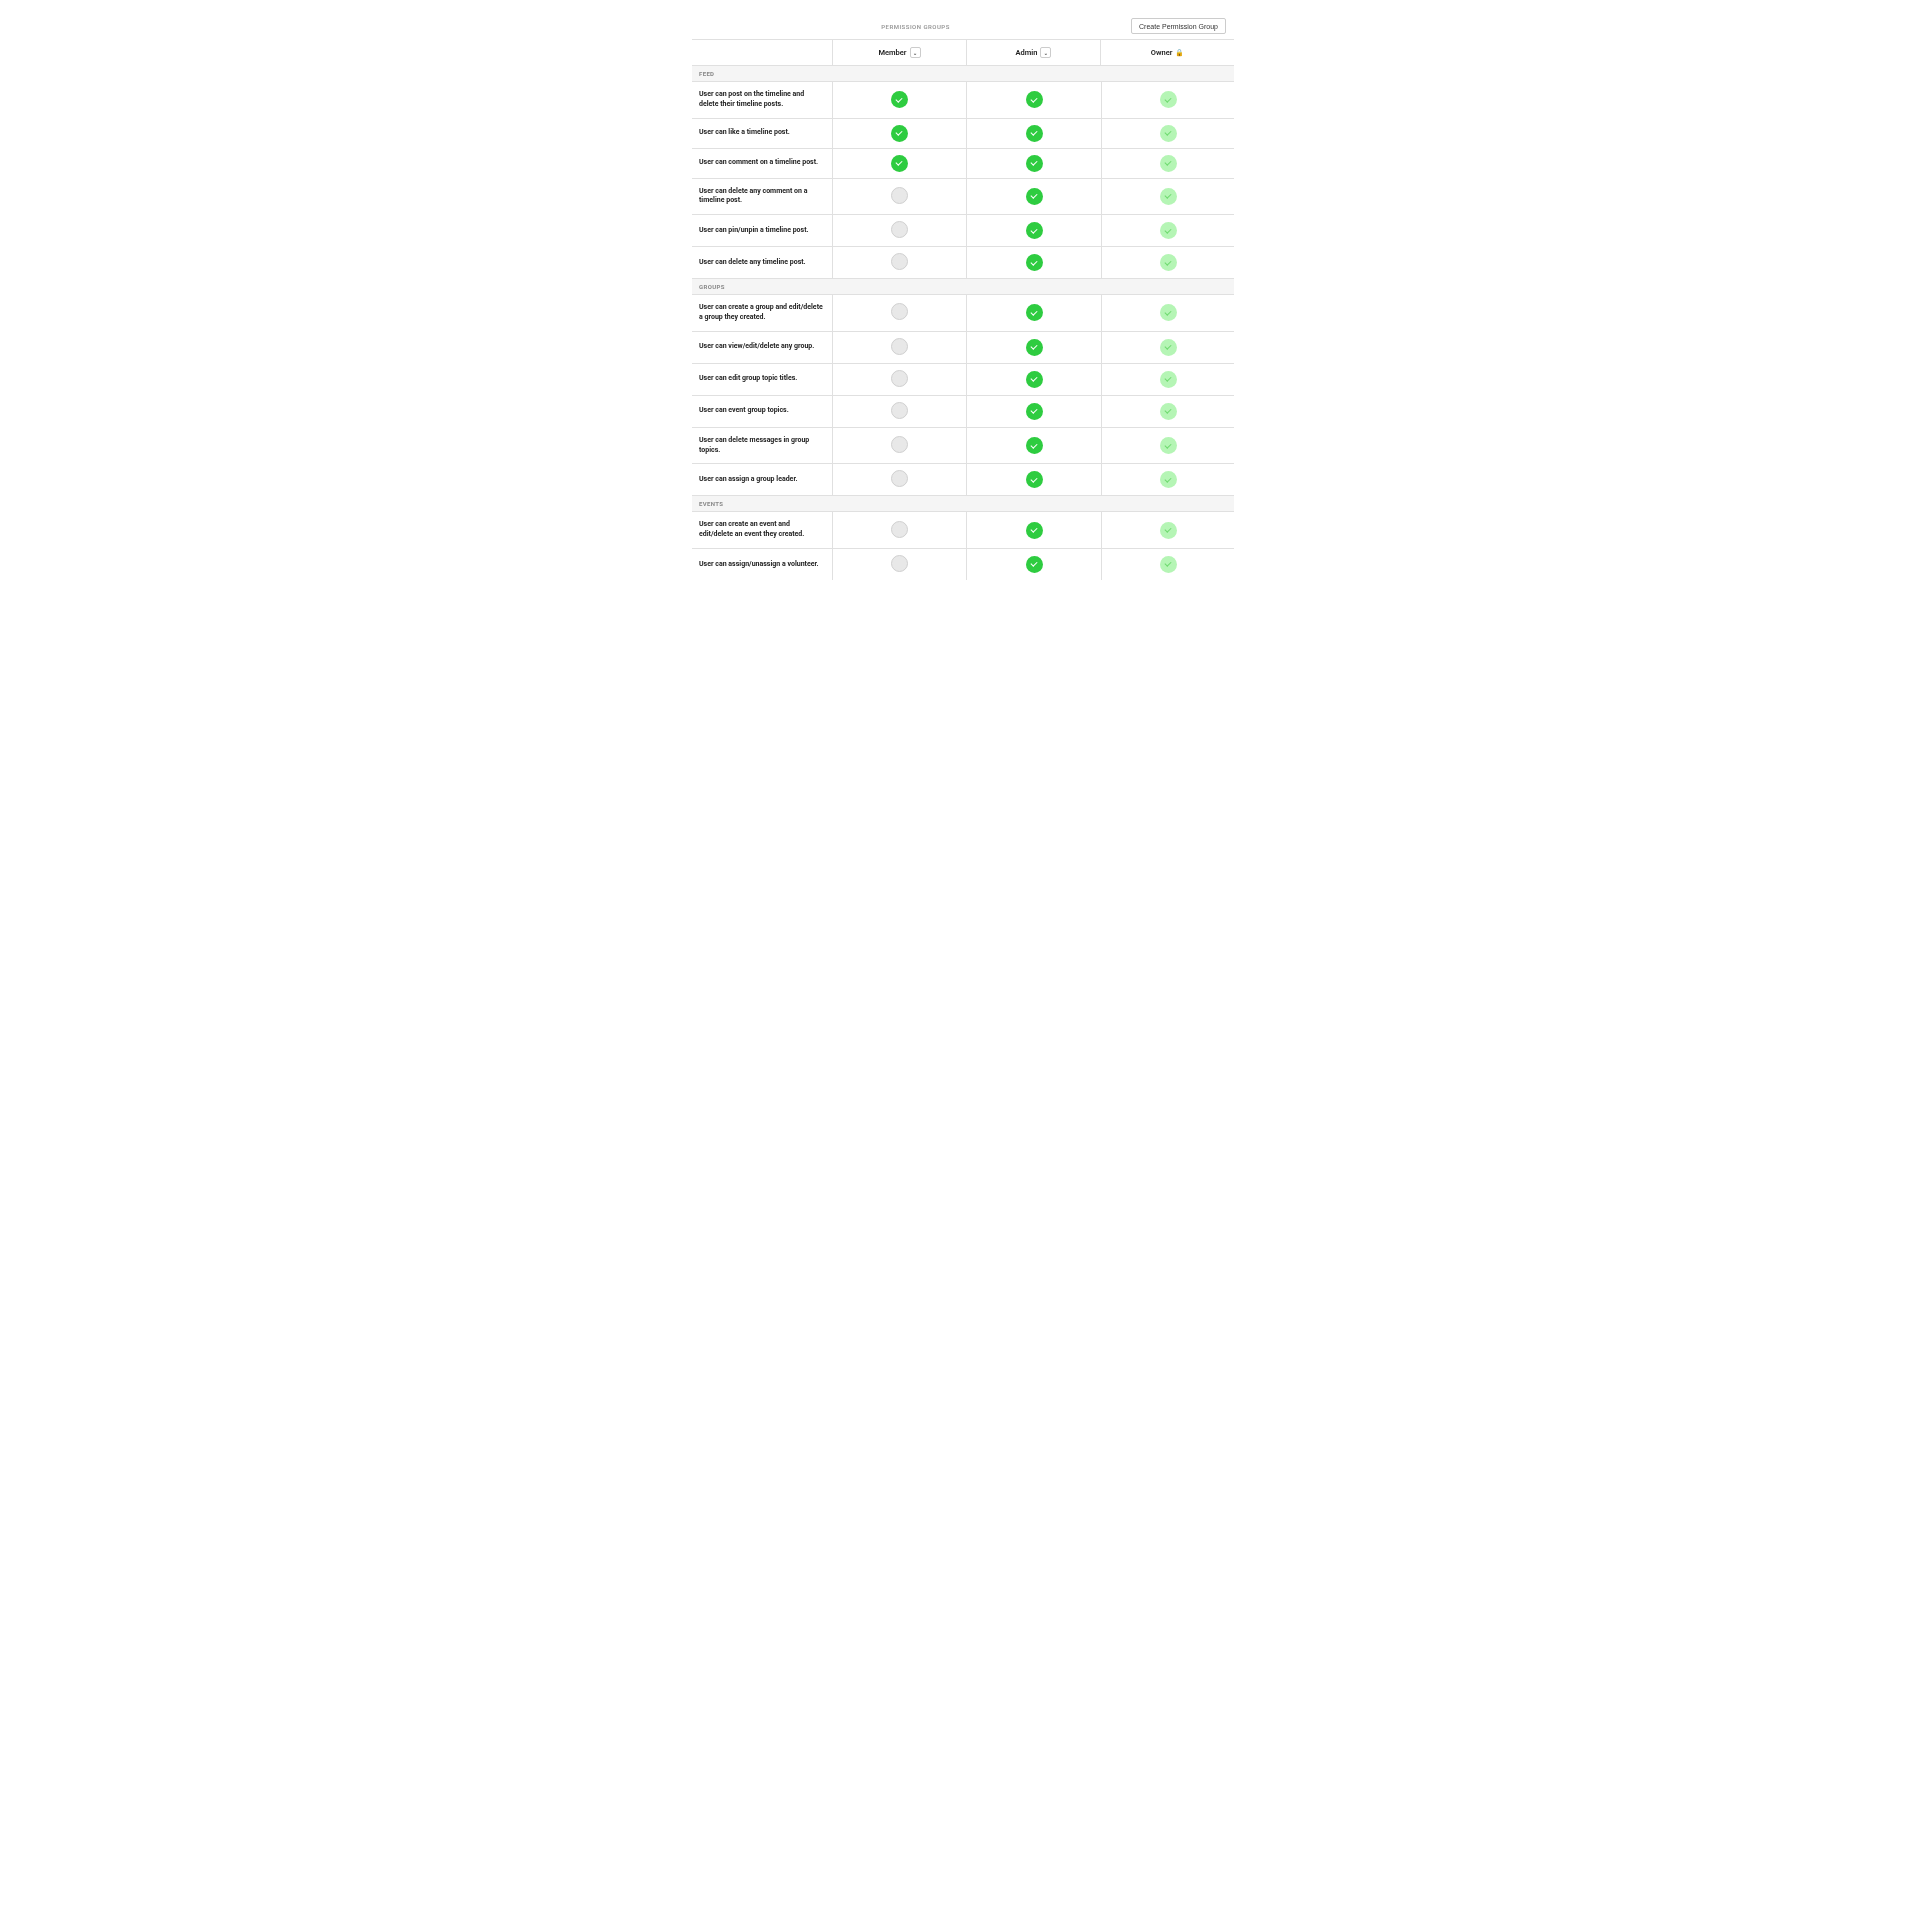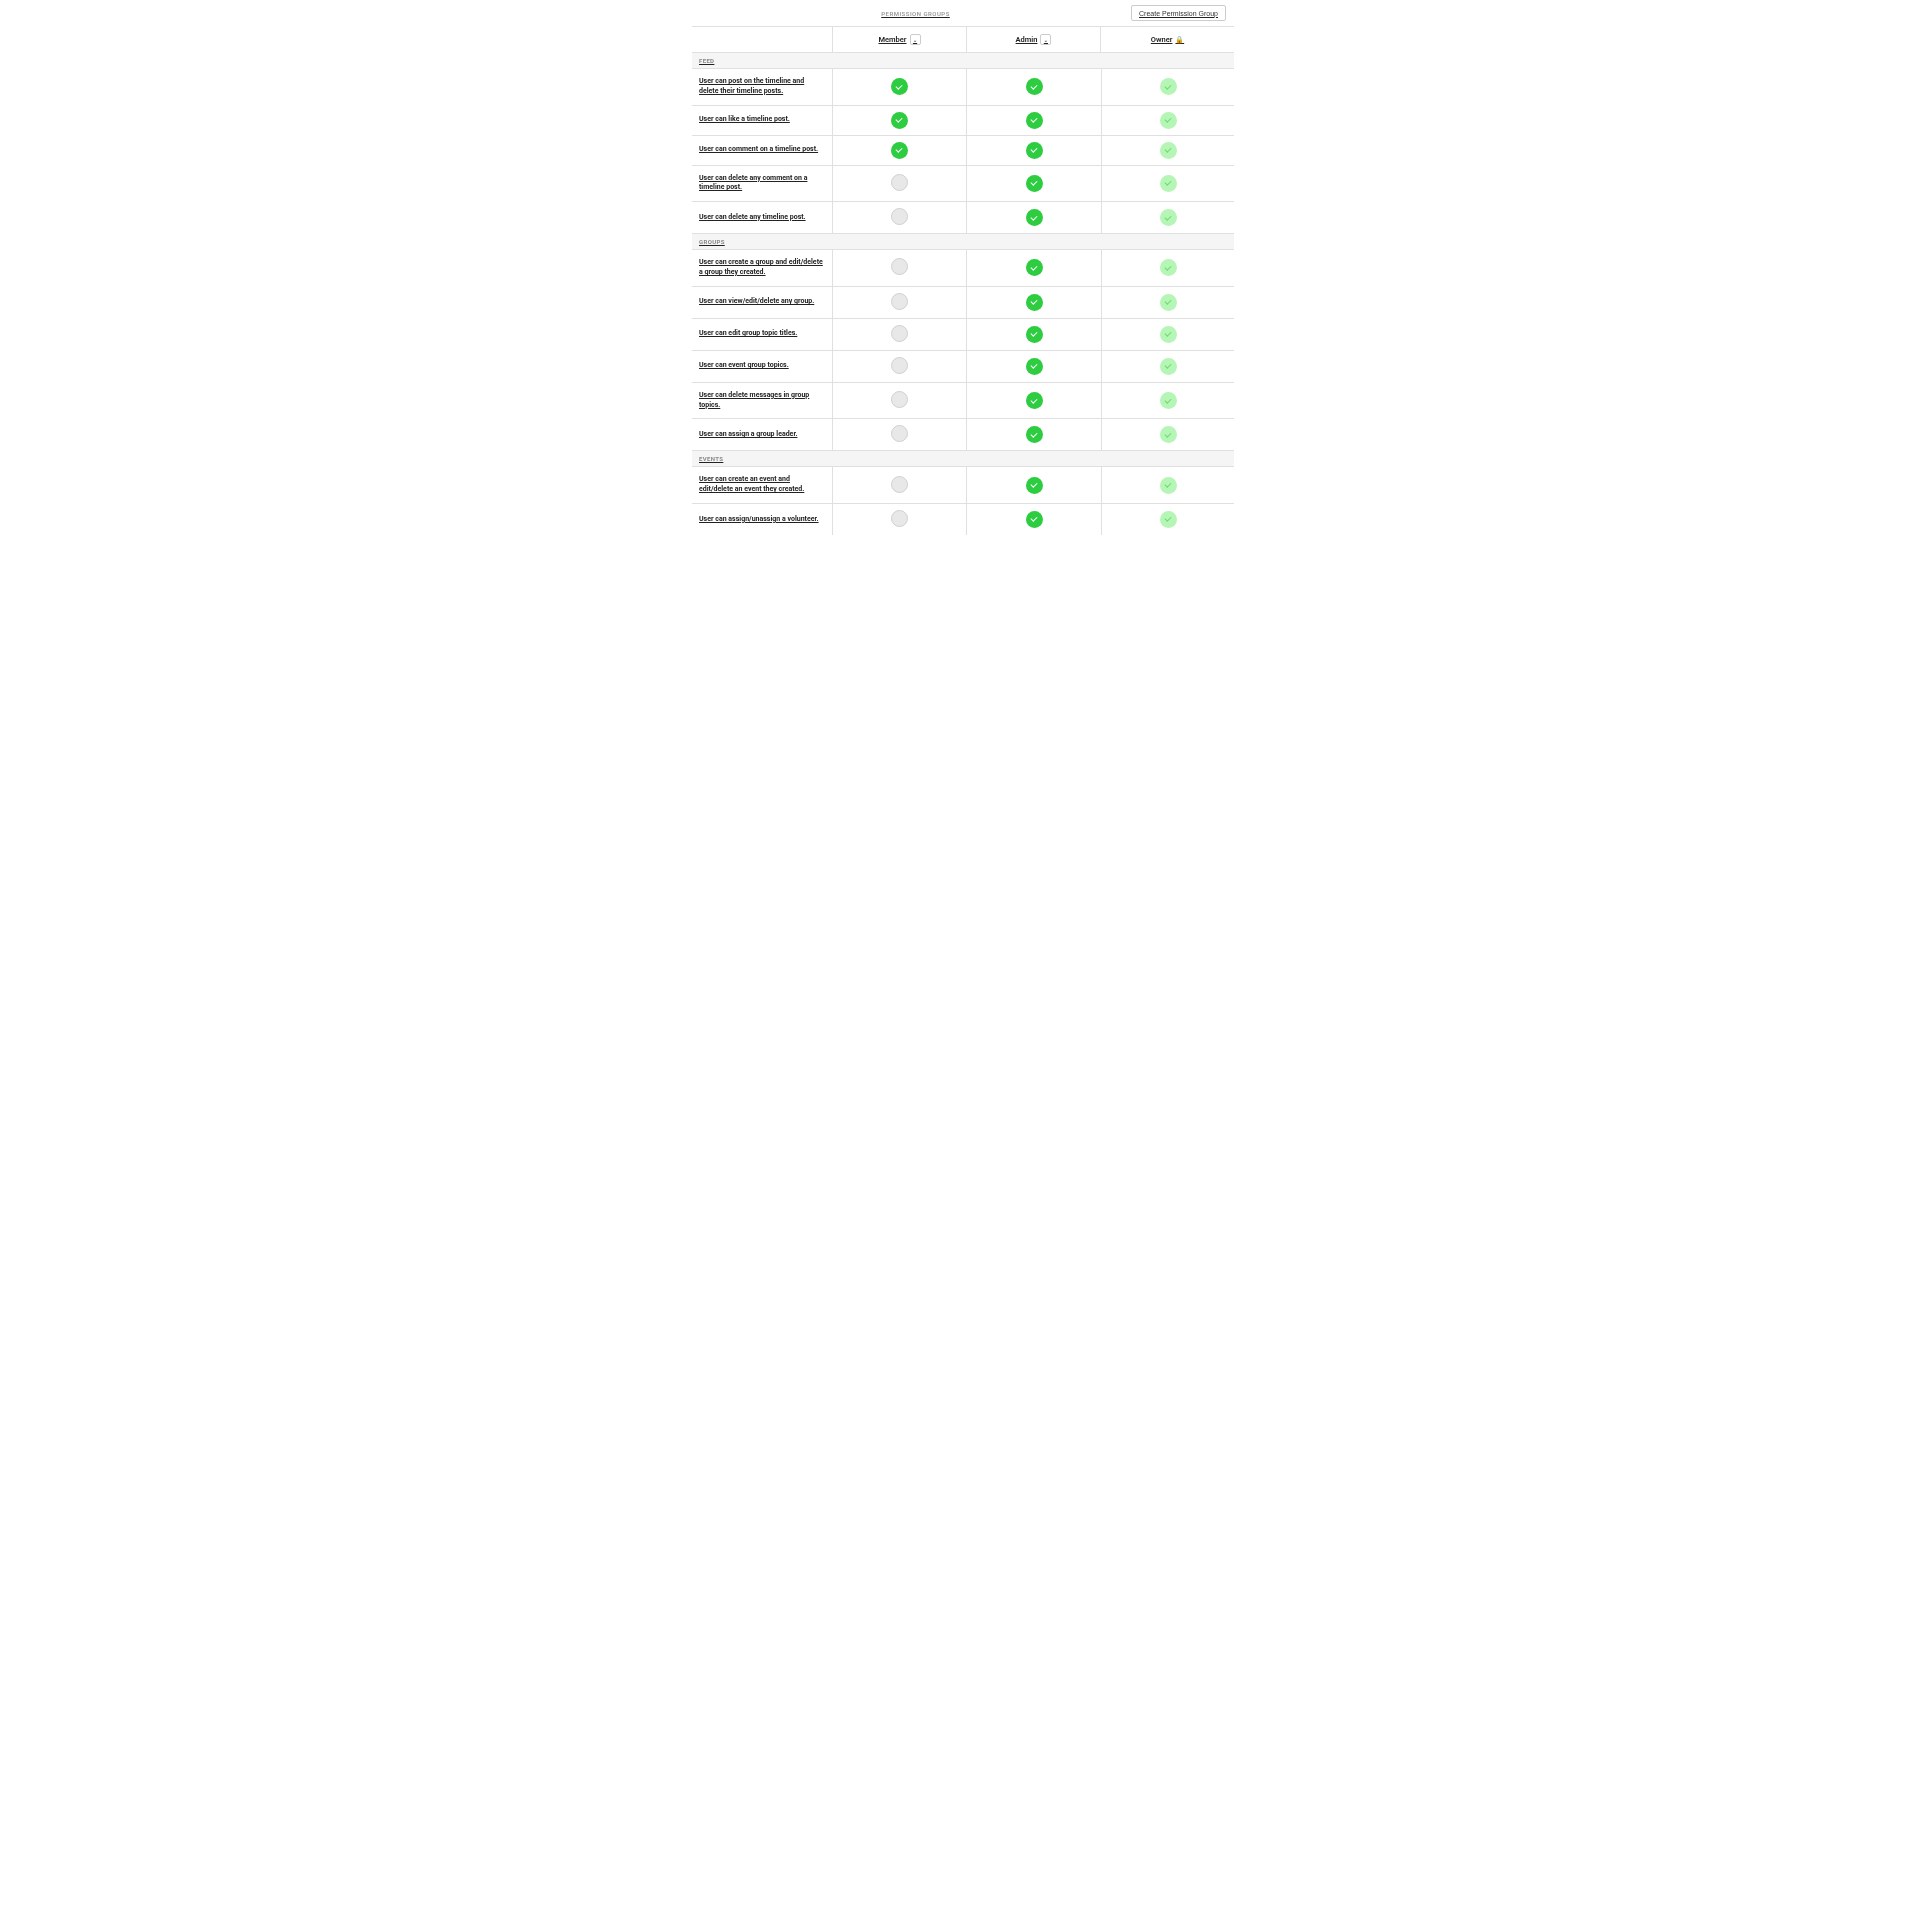--- a/index.html
+++ b/index.html
@@ -5,22 +5,21 @@
     * { box-sizing: border-box; margin: 0; padding: 0; }
     body {
       font-family: -apple-system, BlinkMacSystemFont, "Segoe UI", Roboto, sans-serif;
       background: #fff;
       color: #222;
       font-size: 7.5px;
     }
     .page-wrapper {
       width: 100%;
       max-width: 542px;
-      margin: 0 auto;
-      text-decoration: underline;
+      margin: 13px auto;
     }
     
     .top-header {
       display: flex;
       align-items: center;
       justify-content: flex-end;
       padding: 5px 8px;
       border-bottom: 0.5px solid #e0e0e0;
       background: #fff;
     }
@@ -212,20 +211,26 @@
           <td class="perm-cell"><span class="check-green"></span></td>
           <td class="perm-cell"><span class="check-light"></span></td>
         </tr>
         <tr class="perm-row">
           <td class="perm-label">User can delete any comment on a timeline post.</td>
           <td class="perm-cell"><span class="check-empty"></span></td>
           <td class="perm-cell"><span class="check-green"></span></td>
           <td class="perm-cell"><span class="check-light"></span></td>
         </tr>
         <tr class="perm-row">
+          <td class="perm-label">User can pin/unpin a timeline post.</td>
+          <td class="perm-cell"><span class="check-empty"></span></td>
+          <td class="perm-cell"><span class="check-green"></span></td>
+          <td class="perm-cell"><span class="check-light"></span></td>
+        </tr>
+        <tr class="perm-row">
           <td class="perm-label">User can delete any timeline post.</td>
           <td class="perm-cell"><span class="check-empty"></span></td>
           <td class="perm-cell"><span class="check-green"></span></td>
           <td class="perm-cell"><span class="check-light"></span></td>
         </tr>
         <tr class="section-row">
           <td colspan="4">GROUPS</td>
         </tr>
         <tr class="perm-row">
           <td class="perm-label">User can create a group and edit/delete a group they created.</td>

